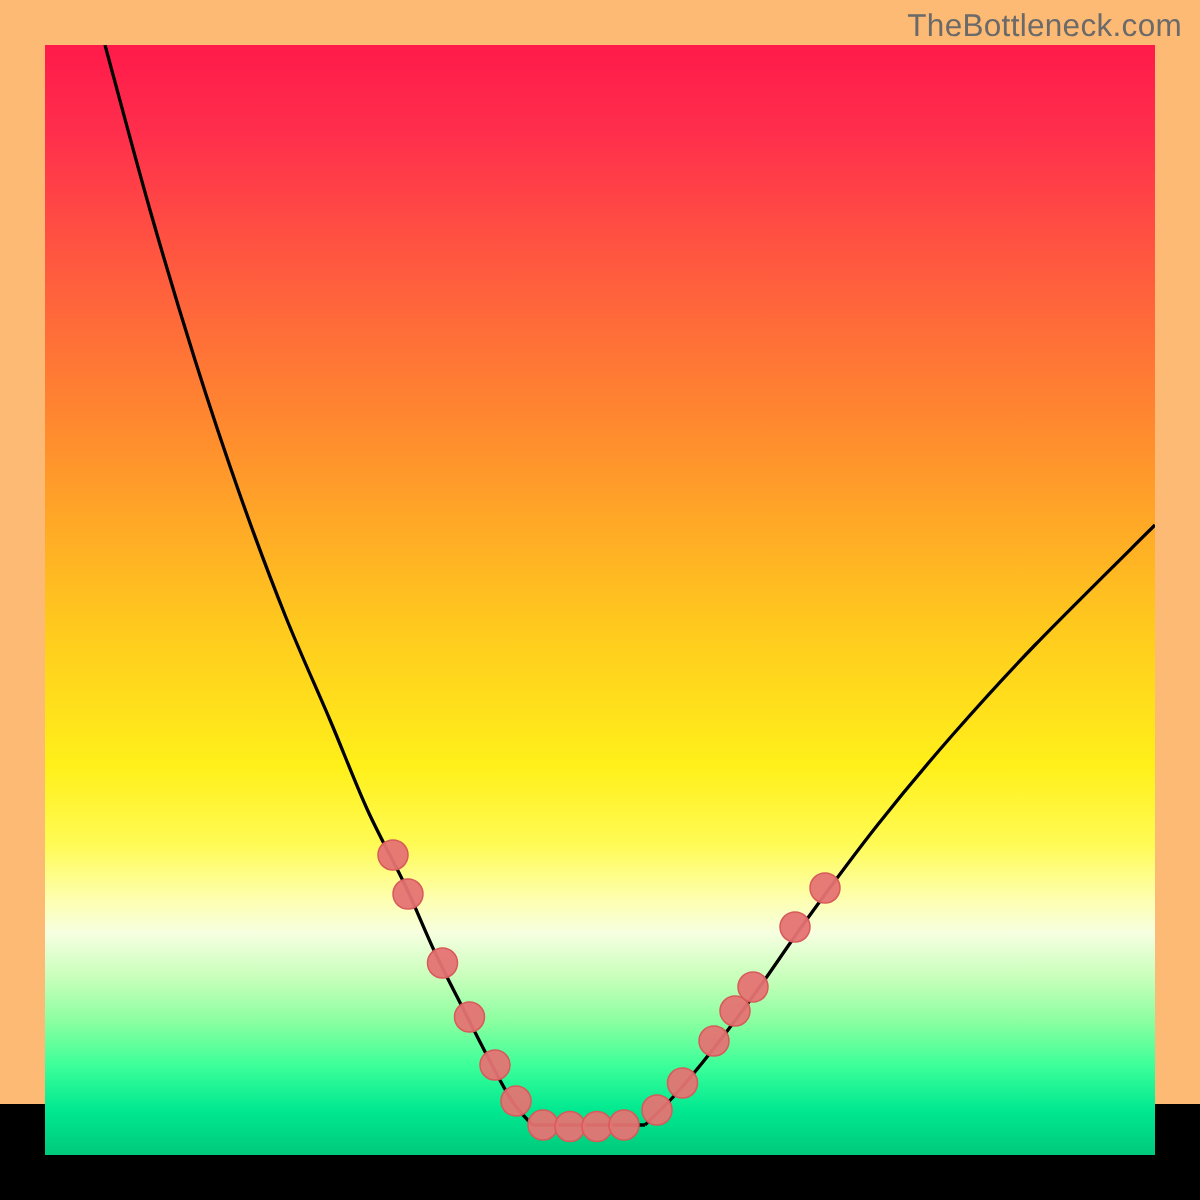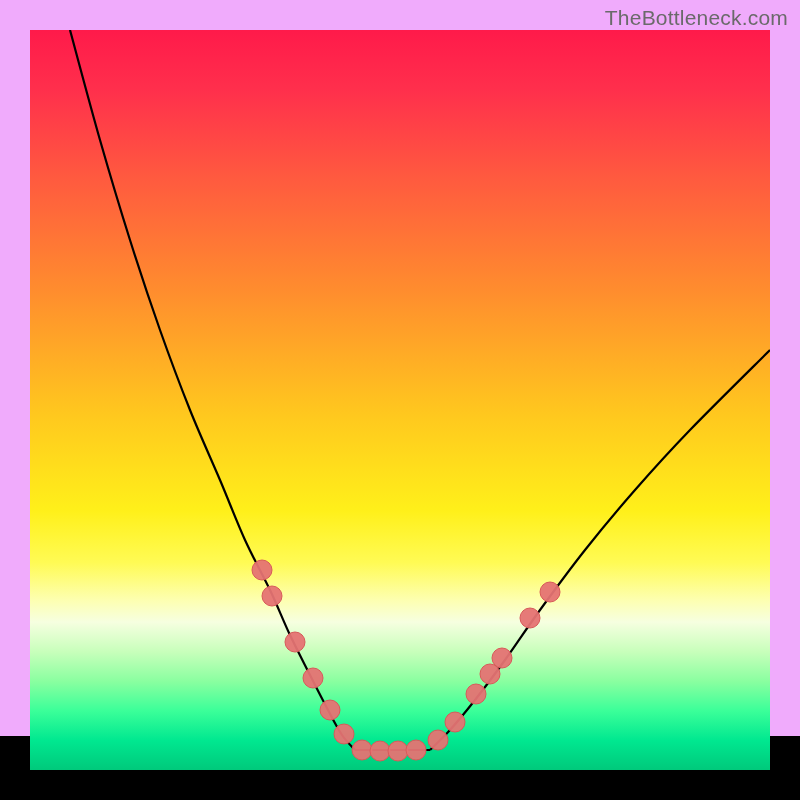--- a/index.html
+++ b/index.html
@@ -10,21 +10,21 @@
     overflow: hidden;
     background: #000;
     font-family: Arial, Helvetica, sans-serif;
   }
   .frame {
     position: absolute;
     left: 0;
     top: 0;
     width: 800px;
     height: 736px;
-    background: #f0abfc;
+    background: #fdba74;
   }
   .plot-area {
     position: absolute;
     left: 30px;
     top: 30px;
     width: 740px;
     height: 740px;
     overflow: hidden;
   }
   .gradient-bg {

